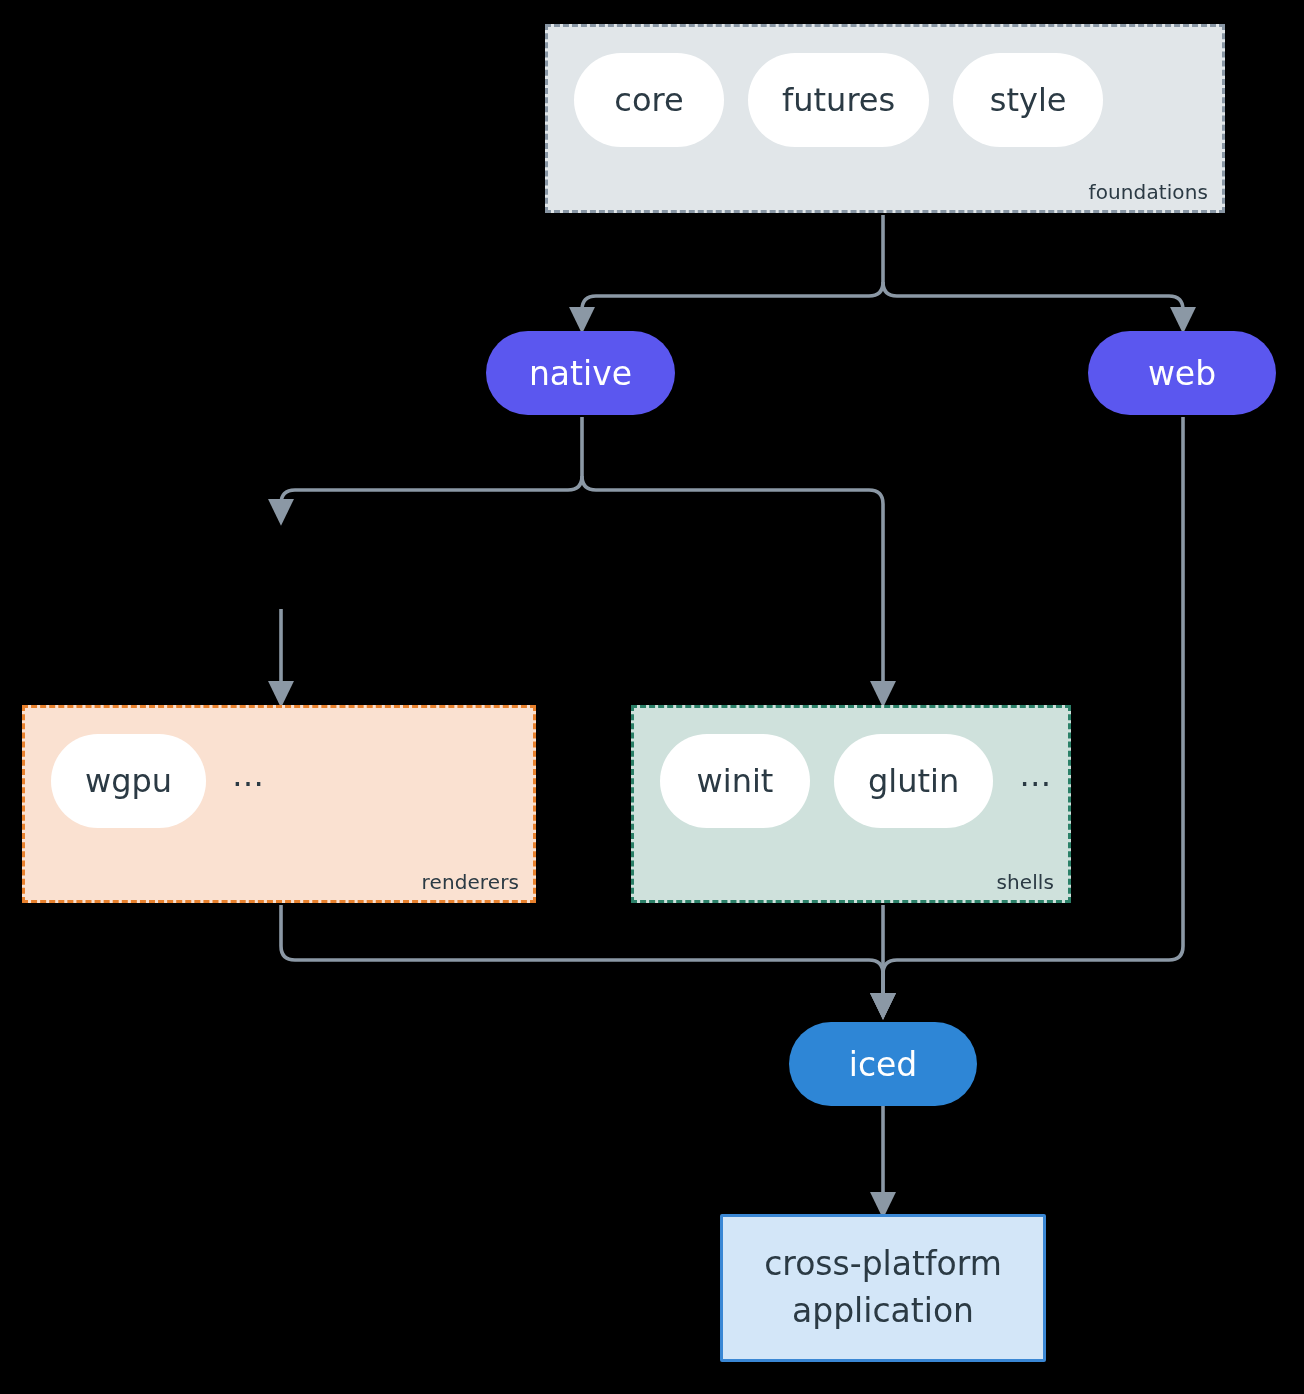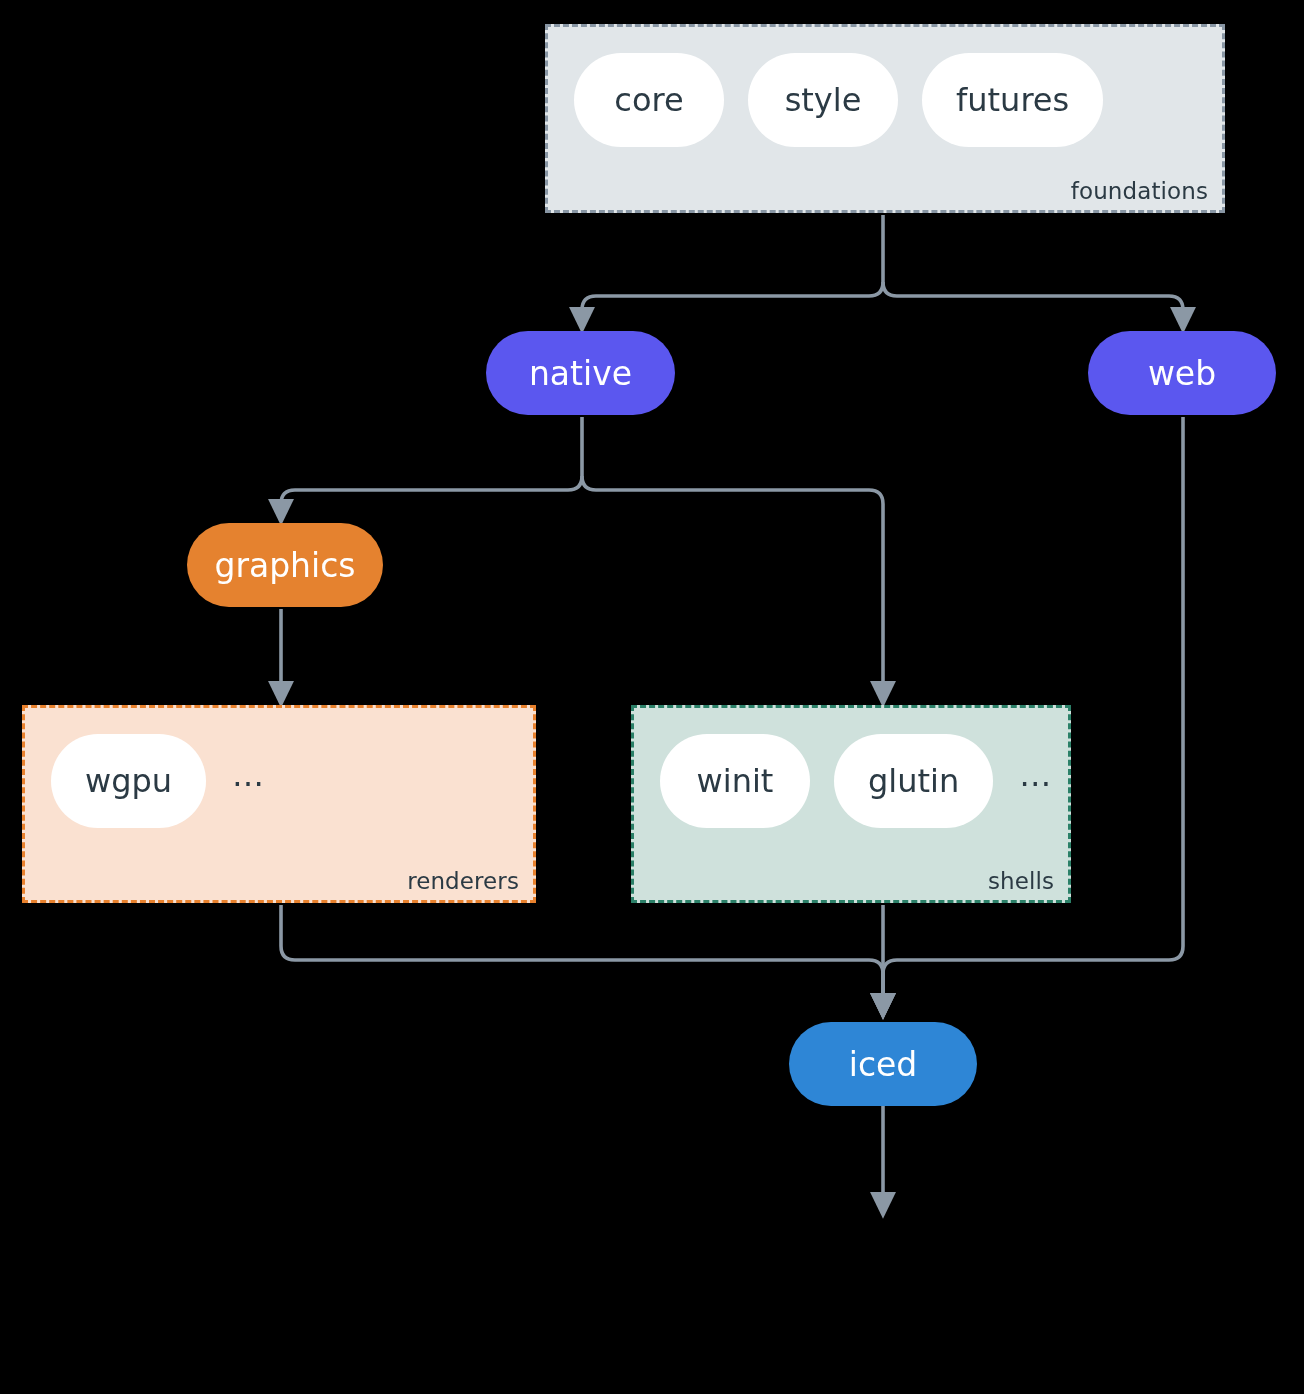--- a/index.html
+++ b/index.html
@@ -30,21 +30,21 @@
   }
   
   .cluster {
     border-style: dashed;
     border-width: 3px;
   }
   .cluster-label {
     position: absolute;
     right: 14px;
     bottom: 6px;
-    font-size: 23px;
+    font-size: 20px;
     color: #2b3a44;
     letter-spacing: 0.1px;
     white-space: nowrap;
   }
   .cluster-items {
     position: absolute;
     left: 26px;
     top: 26px;
     display: flex;
     flex-direction: row;
@@ -183,22 +183,22 @@
       <path d="M 883,905 L 883,1006" marker-end="url(#arrowhead)"></path>
       <path d="M 1183,417 L 1183,946 Q 1183,960 1169,960 L 897,960 Q 883,960 883,974 L 883,1006" marker-end="url(#arrowhead)"></path>
 
       <path d="M 883,1102 L 883,1205" marker-end="url(#arrowhead)"></path>
     </g>
   </svg>
 
   <div class="cluster" id="cluster-foundations">
     <div class="cluster-items">
       <div class="pill-white">core</div>
+      <div class="pill-white">futures</div>
       <div class="pill-white">style</div>
-      <div class="pill-white">futures</div>
     </div>
     <div class="cluster-label">foundations</div>
   </div>
 
   <div class="cluster" id="cluster-renderers">
     <div class="cluster-items">
       <div class="pill-white">wgpu</div>
       <div class="ellipsis">…</div>
     </div>
     <div class="cluster-label">renderers</div>
@@ -210,18 +210,21 @@
       <div class="pill-white">glutin</div>
       <div class="ellipsis">…</div>
     </div>
     <div class="cluster-label">shells</div>
   </div>
 
   <div class="node node-pill" id="node-native">native</div>
 
   <div class="node node-pill" id="node-web">web</div>
 
-  <div class="node node-pill" id="node-graphics">graphics</div>
 
   <div class="node node-pill" id="node-iced">iced</div>
 
+  <div class="node" id="node-application">
+    <span>cross-platform</span>
+    <span>application</span>
+  </div>
 
 </div>
 
 </body></html>

